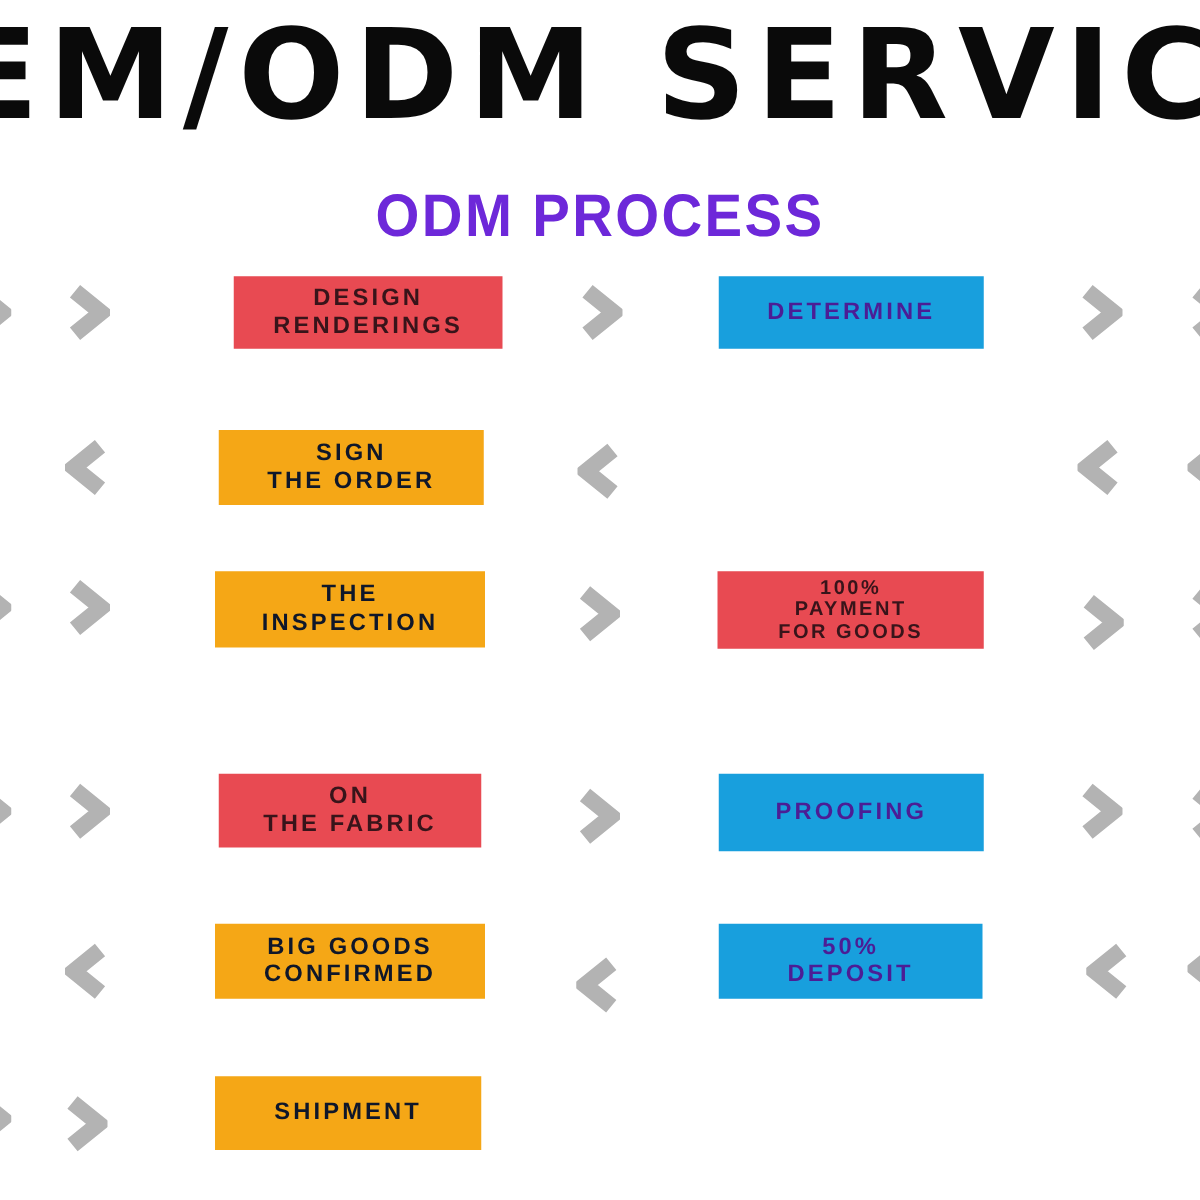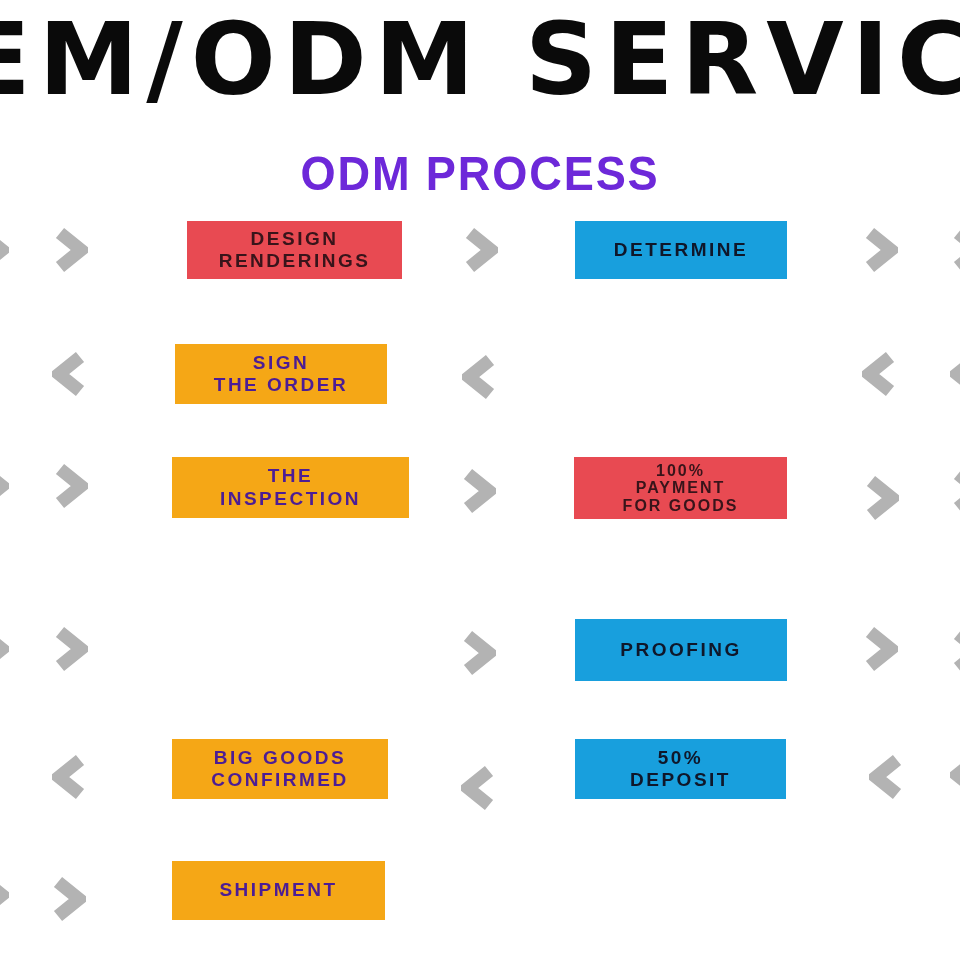--- a/index.html
+++ b/index.html
@@ -22,22 +22,22 @@
   .heading span{display:inline-block;transform:scaleX(0.94);}
   #odm-heading{top:146px;}
   #oem-heading{top:540px;}
   .box{
     position:absolute;display:flex;align-items:center;justify-content:center;
     text-align:center;font-weight:700;font-size:19px;letter-spacing:2.5px;
     line-height:1.18;
   }
   .box span{white-space:pre-line;}
   .box.red{background:#e84a52;color:#38141a;}
-  .box.blue{background:#189fdd;color:#0f172a;}
-  .box.orange{background:#f5a716;color:#4c1d95;}
+  .box.blue{background:#189fdd;color:#4c1d95;}
+  .box.orange{background:#f5a716;color:#0f172a;}
   .box.small{font-size:16px;letter-spacing:2px;line-height:1.08;}
   .chev{position:absolute;width:36px;height:46px;}
   .chev svg{width:100%;height:100%;display:block;}
   .chev.left{transform:scaleX(-1);}
 </style>
 </head>
 <body>
 
 <div class="stage">
 
@@ -108,21 +108,21 @@
   <div class="chev" style="left:-27px;top:463px">
     <svg viewBox="0 0 36 46">
         <polyline points="8,6 29,23 8,40" fill="none" stroke="#b3b3b3" stroke-width="13"></polyline>
       </svg>
   </div>
   <div class="chev" style="left:52px;top:463px">
     <svg viewBox="0 0 36 46">
         <polyline points="8,6 29,23 8,40" fill="none" stroke="#b3b3b3" stroke-width="13"></polyline>
       </svg>
   </div>
-  <div class="box orange" style="left:172px;top:457px;width:237px;height:61px">
+  <div class="box orange" style="left:172px;top:457px;width:216px;height:61px">
     <span>THE
 INSPECTION</span>
   </div>
   <div class="chev" style="left:460px;top:468px">
     <svg viewBox="0 0 36 46">
         <polyline points="8,6 29,23 8,40" fill="none" stroke="#b3b3b3" stroke-width="13"></polyline>
       </svg>
   </div>
   <div class="box red small" style="left:574px;top:457px;width:213px;height:62px">
     <span>100%
@@ -144,20 +144,24 @@
   <div class="chev" style="left:-27px;top:626px">
     <svg viewBox="0 0 36 46">
         <polyline points="8,6 29,23 8,40" fill="none" stroke="#b3b3b3" stroke-width="13"></polyline>
       </svg>
   </div>
   <div class="chev" style="left:52px;top:626px">
     <svg viewBox="0 0 36 46">
         <polyline points="8,6 29,23 8,40" fill="none" stroke="#b3b3b3" stroke-width="13"></polyline>
       </svg>
   </div>
+  <div class="box red" style="left:175px;top:619px;width:210px;height:59px">
+    <span>ON
+THE FABRIC</span>
+  </div>
   <div class="chev" style="left:460px;top:630px">
     <svg viewBox="0 0 36 46">
         <polyline points="8,6 29,23 8,40" fill="none" stroke="#b3b3b3" stroke-width="13"></polyline>
       </svg>
   </div>
   <div class="box blue" style="left:575px;top:619px;width:212px;height:62px">
     <span>PROOFING</span>
   </div>
   <div class="chev" style="left:862px;top:626px">
     <svg viewBox="0 0 36 46">

